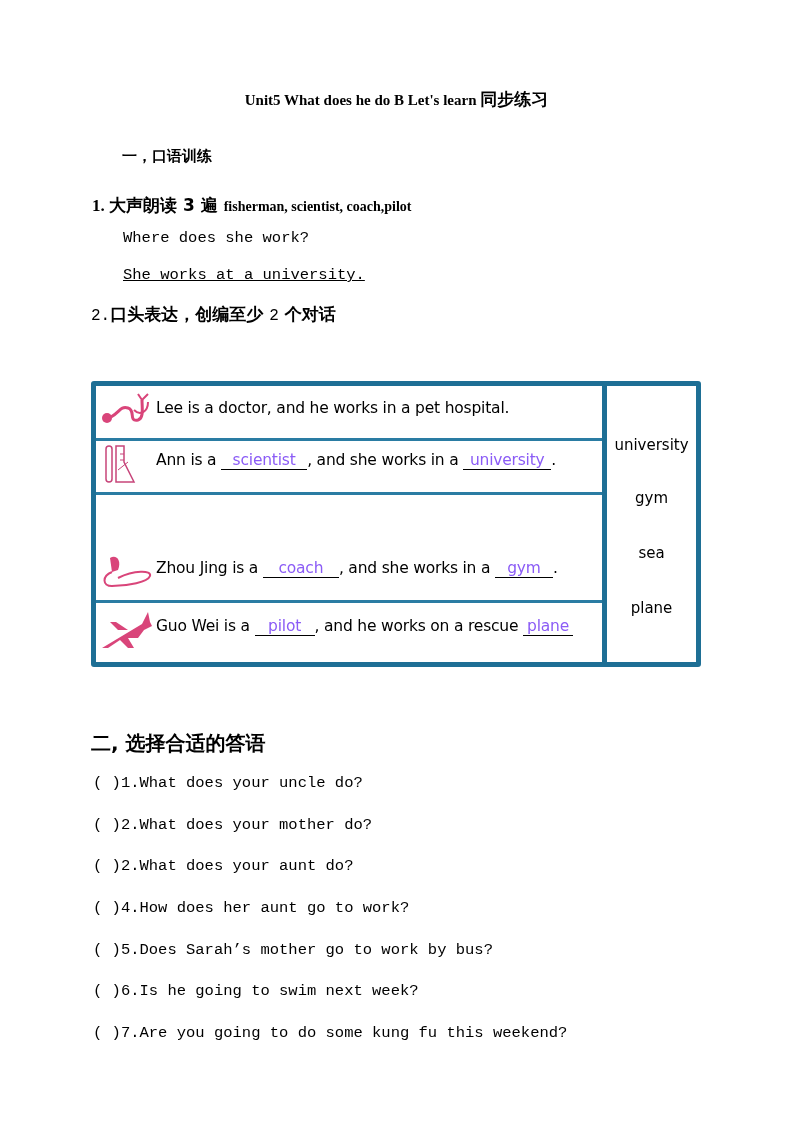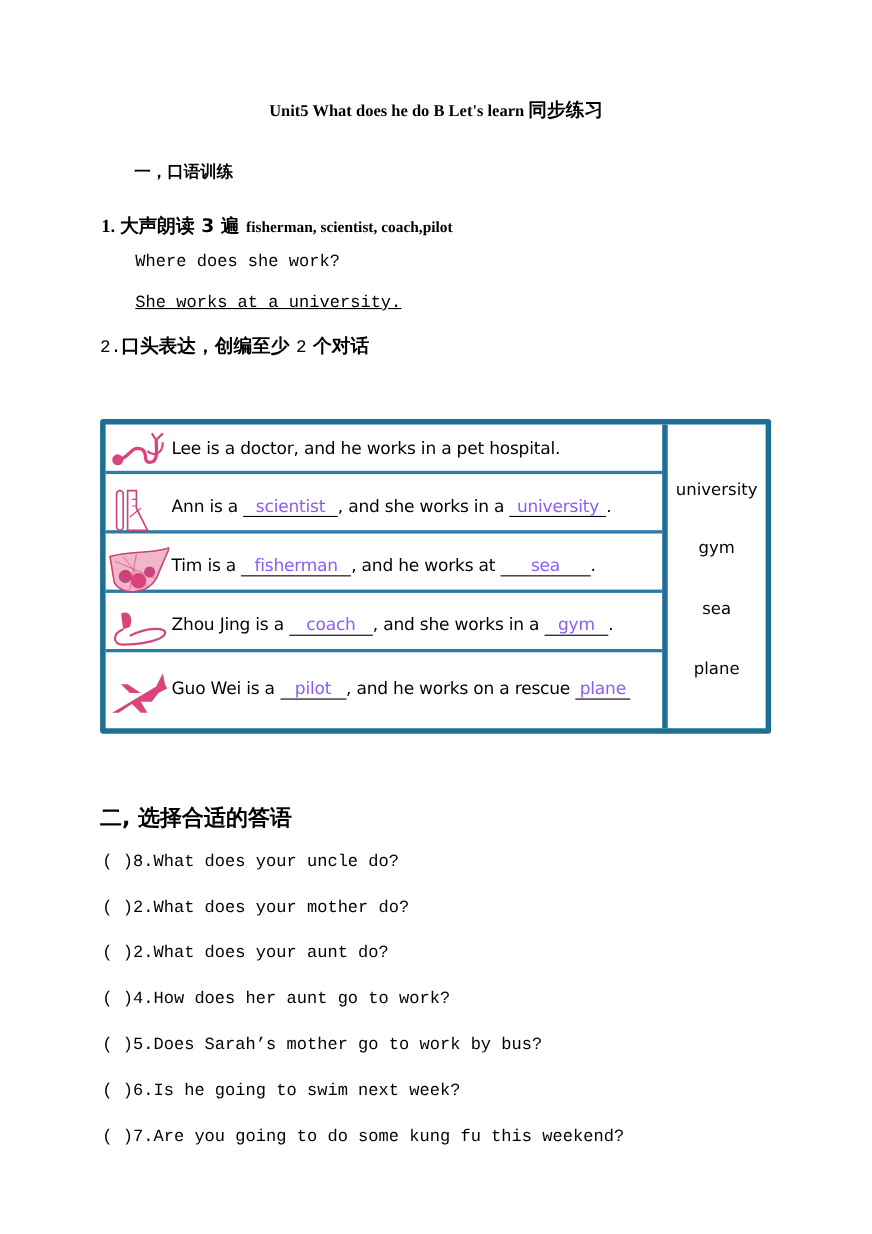--- a/index.html
+++ b/index.html
@@ -13,21 +13,21 @@
   .item1 .words { font-family:"Liberation Serif", serif; font-size:14px; margin-left:6px; }
   .mono { font-family:"Liberation Mono", monospace; font-size:15.5px; }
   .s1 { left:123px; top:229px; }
   .s2 { left:123px; top:266px;text-decoration:underline; }
   .item2 { left:91px; top:303px; font-family:"DejaVu Sans", sans-serif; font-weight:bold; font-size:17px; }
   .item2 .num { font-family:"Liberation Mono", monospace; font-weight:normal; font-size:16px; }
 
   .frame { position:absolute; left:91px; top:381px; width:610px; height:286px; box-sizing:border-box;
            border:5px solid #1e6f95; border-radius:3px; background:#fff; }
   .rows { position:absolute; left:0; top:0; width:506px; height:276px; }
-  .row { position:absolute; left:0; width:506px; height:45px; box-sizing:border-box; border-bottom:3px solid #2a7ca3; }
+  .row { position:absolute; left:0; width:506px; height:55px; box-sizing:border-box; border-bottom:3px solid #2a7ca3; }
   .row:last-child { border-bottom:none; }
   .divider-v { position:absolute; left:506px; top:0; width:5px; height:276px; background:#1e6f95; }
   .bank { position:absolute; left:511px; top:0; width:89px; height:276px; }
   .bank-word { position:absolute; width:89px; text-align:center; font-family:"DejaVu Sans", sans-serif; font-size:15px; }
   .ic { position:absolute; left:2px; top:2px; width:56px; height:46px; }
   .sent { position:absolute; left:60px; top:13px; font-family:"DejaVu Sans", sans-serif; font-size:15.5px; letter-spacing:-0.2px; }
   .blank { display:inline-block; border-bottom:1.5px solid #000; text-align:center; color:#8b5cf6; line-height:18px; }
 
   .sec2 { left:91px; top:730px; font-family:"DejaVu Sans", sans-serif; font-weight:bold; font-size:20px; }
   .q { left:93px; font-family:"Liberation Mono", monospace; font-size:15.5px; }
@@ -61,30 +61,20 @@
 
     <div class="row" style="top:54px;">
       <svg class="ic" viewBox="0 0 56 46">
         <rect x="8" y="4" width="6" height="36" rx="3" fill="none" stroke="#c7457a" stroke-width="1.5"></rect>
         <path d="M18 4 L26 4 L26 20 L36 40 L18 40 Z" fill="none" stroke="#c7457a" stroke-width="1.5"></path>
         <path d="M20 28 L30 20 M22 12 H26 M22 18 H26" stroke="#c7457a" stroke-width="1"></path>
       </svg>
       <div class="sent" style="top:11px;"><span>Ann is a </span><span class="blank" style="width:86px;">scientist</span><span>, and she works in a </span><span class="blank" style="width:88px;">university</span><span>.</span></div>
     </div>
 
-    <div class="row" style="top:108px;">
-      <svg class="ic" viewBox="0 0 56 46">
-        <path d="M2 10 C20 4, 40 8, 56 2 L44 30 C36 44, 14 46, 6 34 Z" fill="#f1b7c9" stroke="#c7457a" stroke-width="1.5"></path>
-        <circle cx="16" cy="28" r="6" fill="#c7457a"></circle>
-        <circle cx="28" cy="32" r="7" fill="#d9457a"></circle>
-        <circle cx="38" cy="24" r="5" fill="#c7457a"></circle>
-        <path d="M6 14 L44 30 M14 10 L36 38 M26 8 L20 40" stroke="#c7457a" stroke-width="0.6"></path>
-      </svg>
-      <div class="sent" style="top:11px;"><span>Tim is a </span><span class="blank" style="width:100px;">fisherman</span><span>, and he works at </span><span class="blank" style="width:82px;">sea</span><span>.</span></div>
-    </div>
 
     <div class="row" style="top:162px;">
       <svg class="ic" viewBox="0 0 56 46">
         <path d="M12 8 C18 4, 24 10, 20 20 L14 22 Z" fill="#d9457a"></path>
         <path d="M14 22 C4 26, 4 36, 14 36 C30 36, 50 32, 52 26 C54 20, 36 20, 20 28" stroke="#d9457a" stroke-width="2" fill="none"></path>
       </svg>
       <div class="sent" style="top:11px;"><span>Zhou Jing is a </span><span class="blank" style="width:76px;">coach</span><span>, and she works in a </span><span class="blank" style="width:58px;">gym</span><span>.</span></div>
     </div>
 
     <div class="row" style="top:216px; height:60px;">
@@ -100,19 +90,19 @@
   <div class="bank">
     <div class="bank-word" style="top:50px;">university</div>
     <div class="bank-word" style="top:103px;">gym</div>
     <div class="bank-word" style="top:158px;">sea</div>
     <div class="bank-word" style="top:213px;">plane</div>
   </div>
 </div>
 
 <div class="abs sec2">二, 选择合适的答语</div>
 
-<div class="abs q" style="top:774px;">(   )8.What does your uncle do?</div>
+<div class="abs q" style="top:774px;">(   )1.What does your uncle do?</div>
 <div class="abs q" style="top:816px;">(   )2.What does your mother do?</div>
 <div class="abs q" style="top:857px;">(   )2.What does your aunt do?</div>
 <div class="abs q" style="top:899px;">(   )4.How does her aunt go to work?</div>
 <div class="abs q" style="top:941px;">(   )5.Does Sarah’s mother go to work by bus?</div>
 <div class="abs q" style="top:982px;">(   )6.Is he going to swim next week?</div>
 <div class="abs q" style="top:1024px;">(   )7.Are you going to do some kung fu this weekend?</div>
 
 </body></html>

